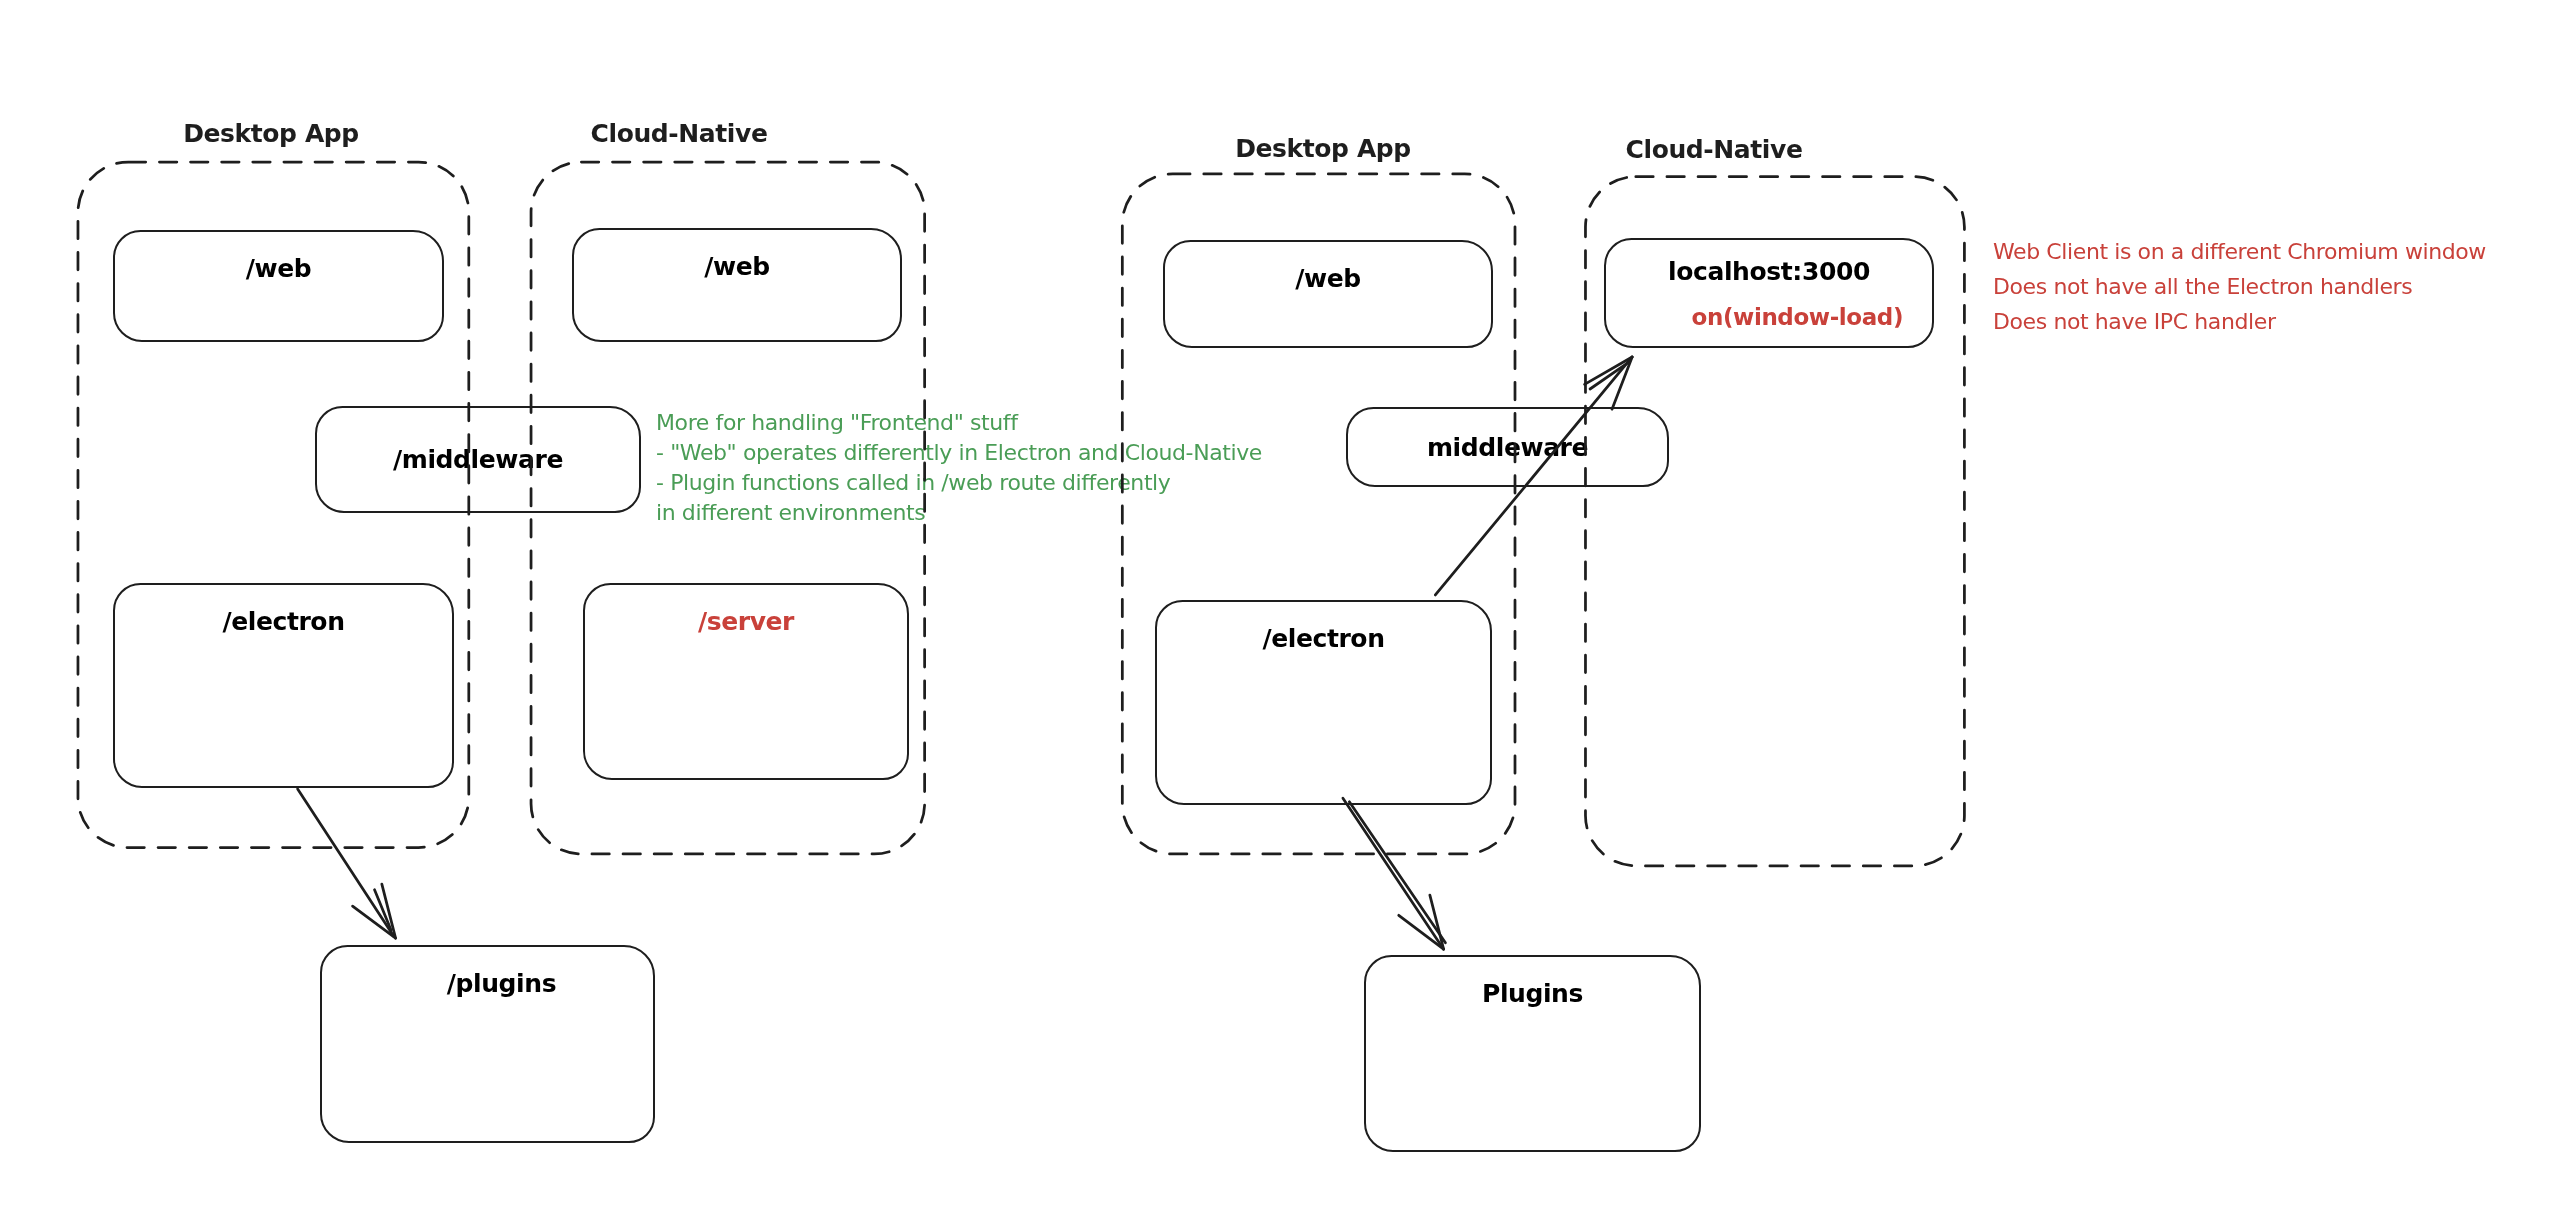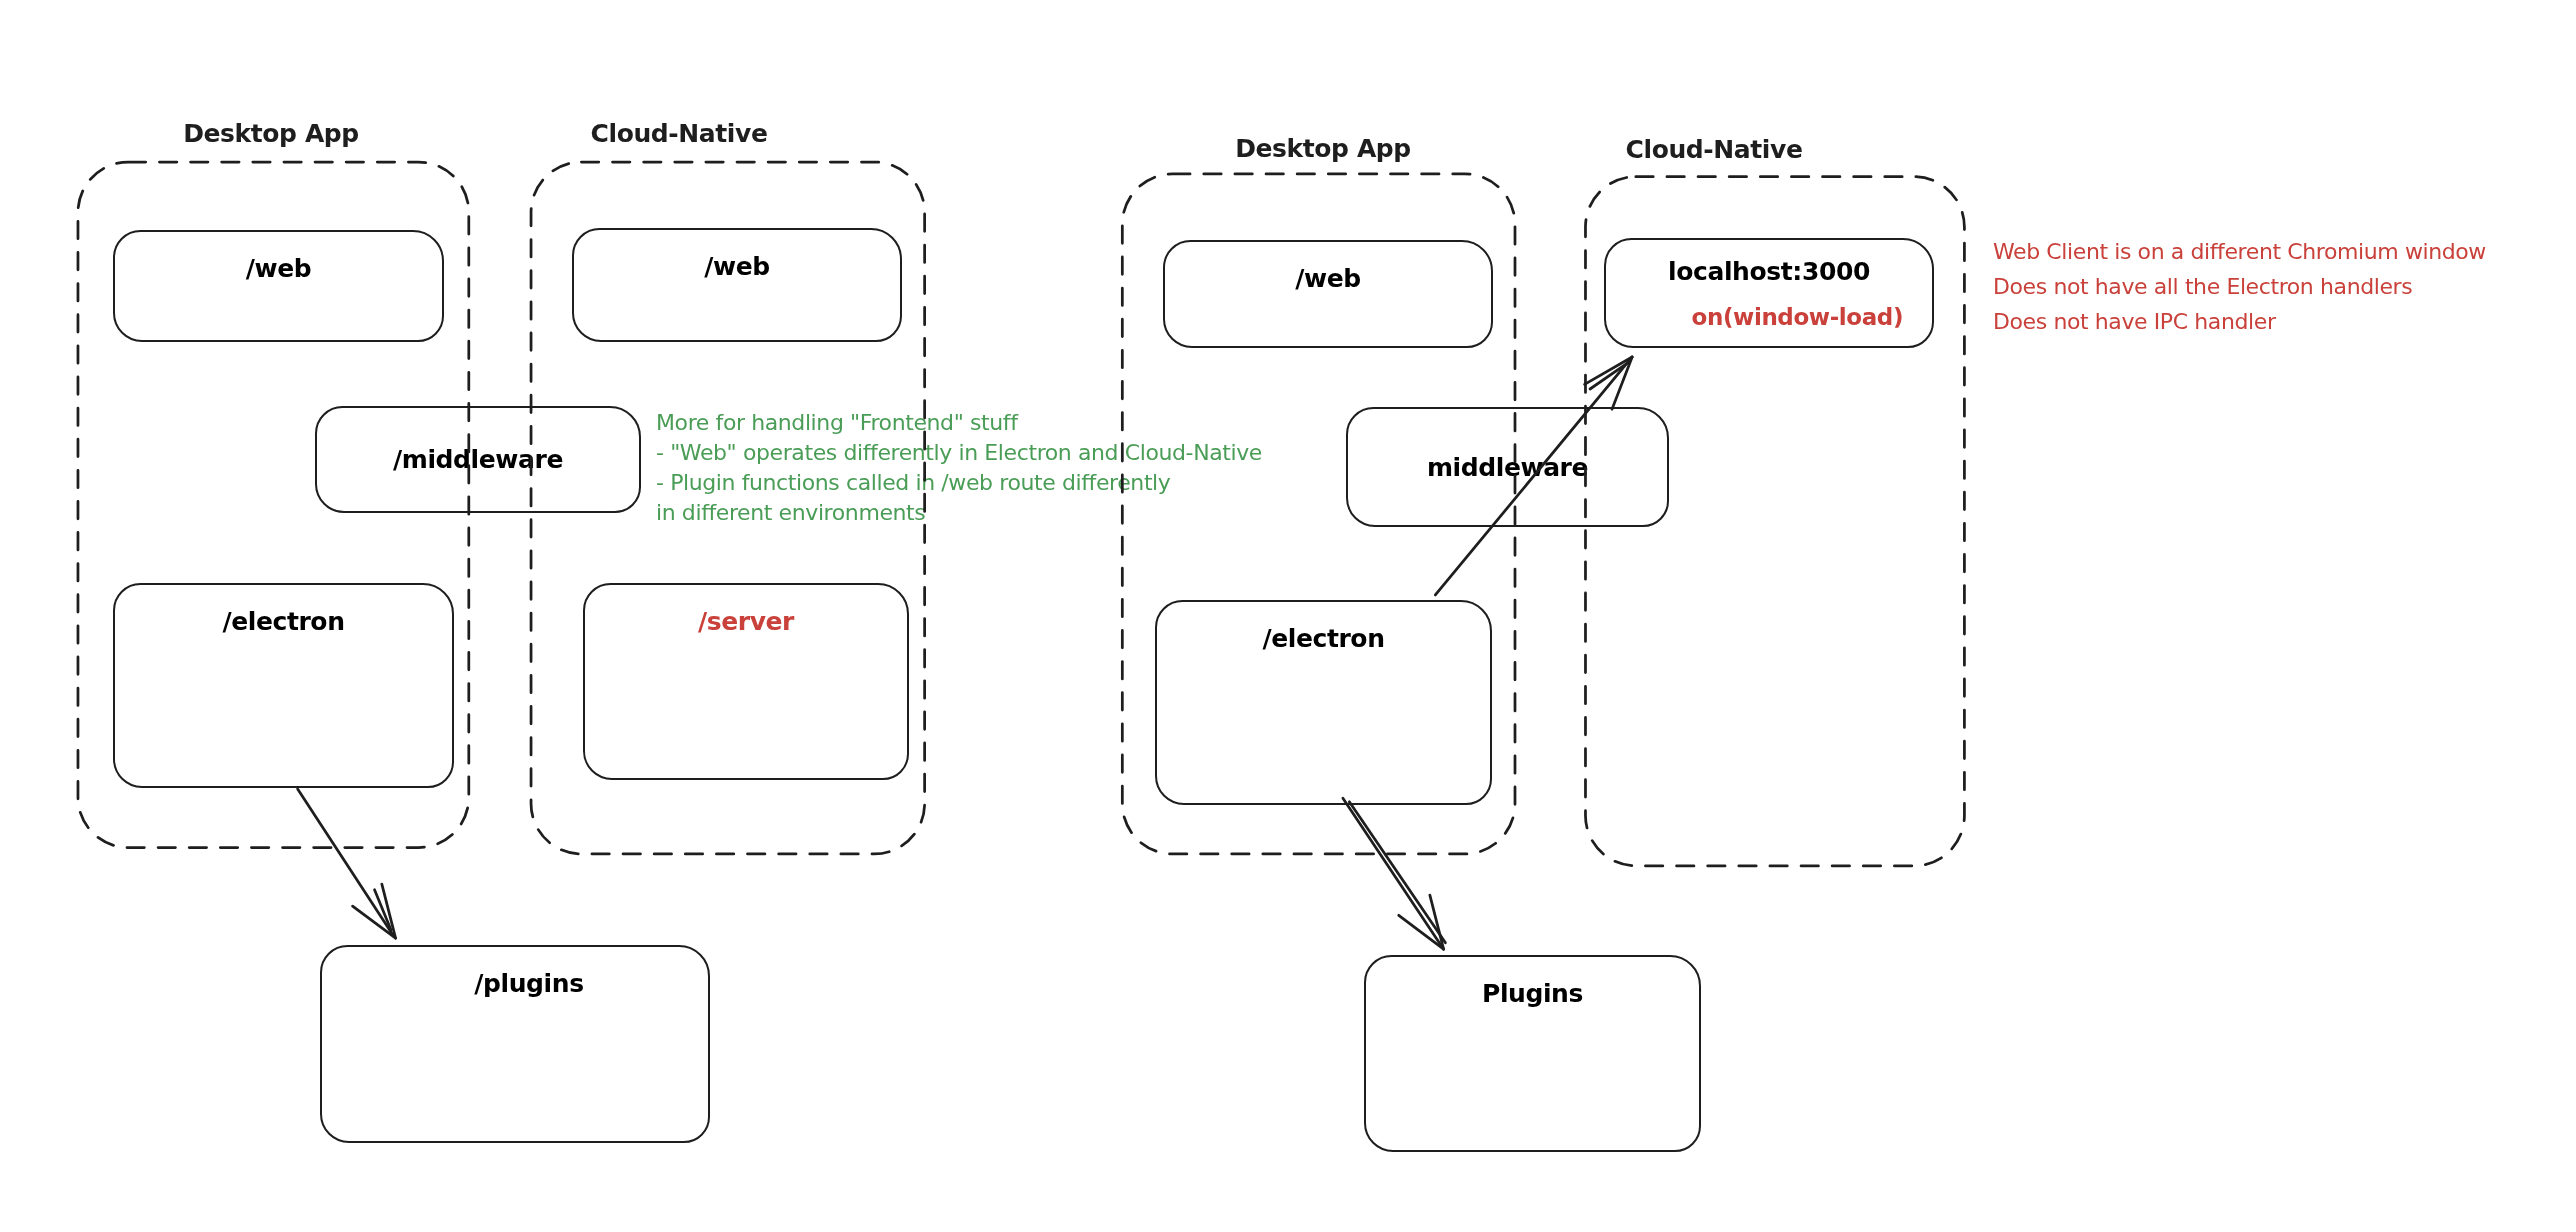--- a/index.html
+++ b/index.html
@@ -90,41 +90,41 @@
   </div>
 
   <div class="node" style="left:113px; top:583px; width:341px; height:205px;">
     <span class="node-label">/electron</span>
   </div>
 
   <div class="node" style="left:583px; top:583px; width:326px; height:197px;">
     <span class="node-label red">/server</span>
   </div>
 
-  <div class="node" style="left:320px; top:945px; width:390px; height:198px;padding-left:28px;">
+  <div class="node" style="left:320px; top:945px; width:335px; height:198px;padding-left:28px;">
     <span class="node-label">/plugins</span>
   </div>
 
   <div class="note green-note" style="left:656px; top:408px;">
     <div>More for handling "Frontend" stuff</div>
     <div>- "Web" operates differently in Electron and Cloud-Native</div>
     <div>- Plugin functions called in /web route differently</div>
     <div>in different environments</div>
   </div>
 
   <div class="node" style="left:1163px; top:240px; width:330px; height:108px;">
     <span class="node-label">/web</span>
   </div>
 
   <div class="node" style="left:1604px; top:238px; width:330px; height:110px; padding-top:16.5px;">
     <span class="node-label">localhost:3000</span>
     <span class="event-label red" style="right:29px; top:64px;">on(window-load)</span>
   </div>
 
-  <div class="node vcenter" style="left:1346px; top:407px; width:323px; height:120px;">
+  <div class="node vcenter" style="left:1346px; top:407px; width:323px; height:80px;">
     <span class="node-label">middleware</span>
   </div>
 
   <div class="node" style="left:1155px; top:600px; width:337px; height:205px;">
     <span class="node-label">/electron</span>
   </div>
 
   <div class="node" style="left:1364px; top:955px; width:337px; height:197px;text-align:right;">
     <span class="node-label">Plugins</span>
   </div>

